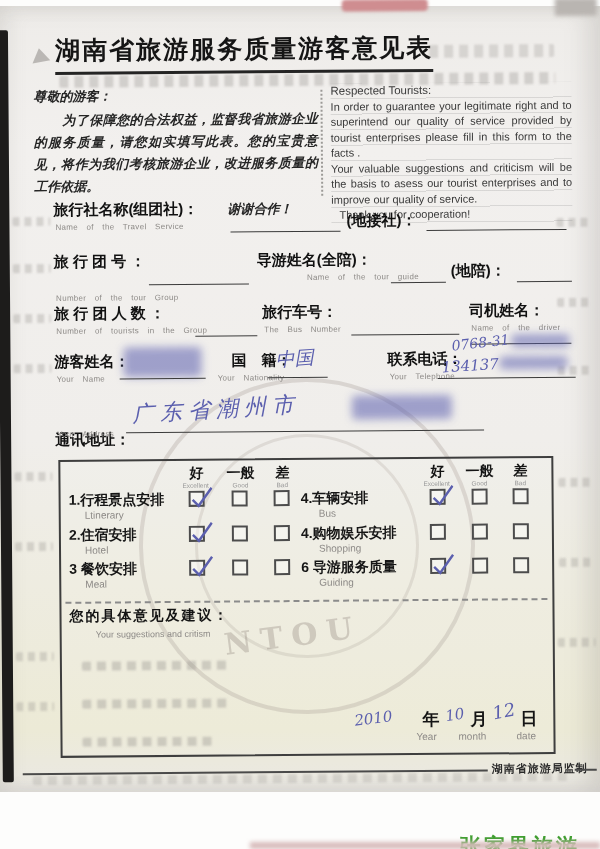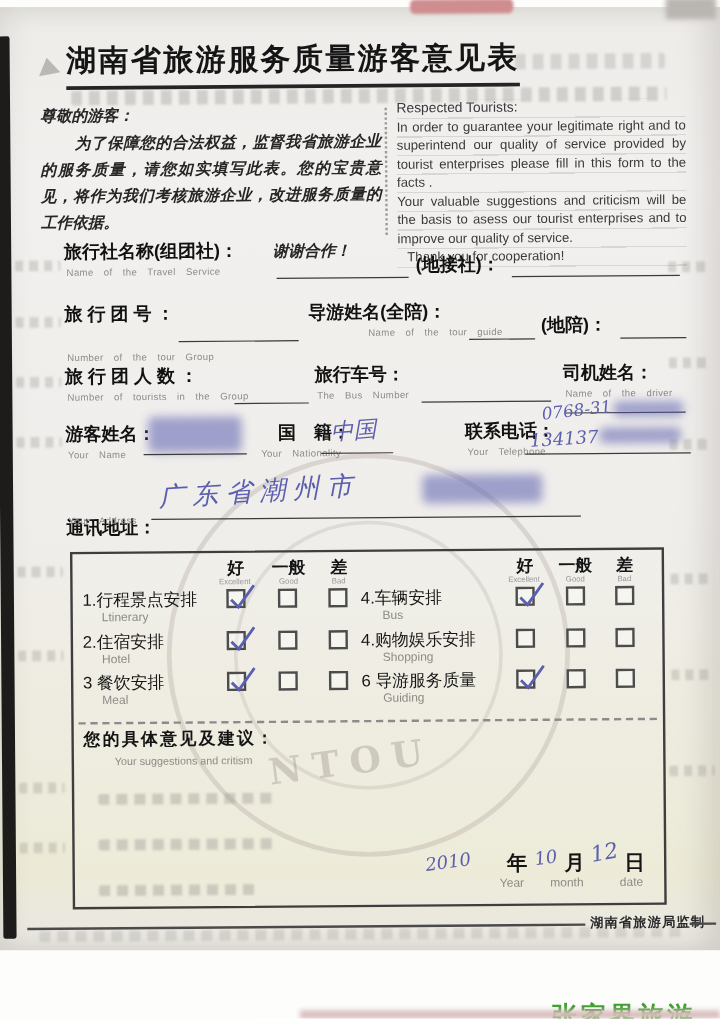--- a/index.html
+++ b/index.html
@@ -47,21 +47,21 @@
   
   .flabel{position:absolute;font-size:15px;font-weight:bold;color:#111;white-space:nowrap;}
   .fsub{position:absolute;font-size:8px;color:#8d8a87;word-spacing:6px;white-space:nowrap;letter-spacing:.3px;}
   .blank{position:absolute;border-bottom:1.6px solid #3b3b3b;height:16px;}
   .ink{position:absolute;font-family:"DejaVu Serif",serif;font-style:italic;color:#5b5fae;white-space:nowrap;}
   .ink-blur{position:absolute;background:rgba(91,95,174,.55);filter:blur(4px);border-radius:4px;}
   
   .rate-box{position:absolute;left:58px;top:458px;width:495px;height:298px;border:2px solid #3e3e3e;background:rgba(255,255,255,.06);}
   .hdr-cn{position:absolute;font-size:14px;font-weight:bold;color:#141414;}
   .hdr-en{position:absolute;font-size:6.5px;color:#999;}
-  .row-cn{position:absolute;font-size:14px;font-weight:normal;color:#161616;white-space:nowrap;}
+  .row-cn{position:absolute;font-size:14px;font-weight:bold;color:#161616;white-space:nowrap;}
   .row-en{position:absolute;font-size:10px;color:#8d8a87;}
   .cb{position:absolute;width:16px;height:16px;border:2px solid #4c4c4c;background:rgba(255,255,255,.4);}
   .cb .tick{display:none;position:absolute;left:-2px;top:-7px;width:24px;height:24px;}
   .cb.checked .tick{display:block;}
   .dash-div{position:absolute;left:64px;top:600px;width:482px;border-top:2px dashed #8b8b8b;}
   .sugg-label{position:absolute;left:68px;top:606px;font-size:14px;font-weight:bold;letter-spacing:2px;color:#141414;}
   .sugg-sub{position:absolute;left:94px;top:628px;font-size:9px;color:#8d8a87;}
   
   .date-cn{position:absolute;font-size:17px;font-weight:bold;color:#141414;}
   .date-en{position:absolute;font-size:10px;color:#8d8a87;}

